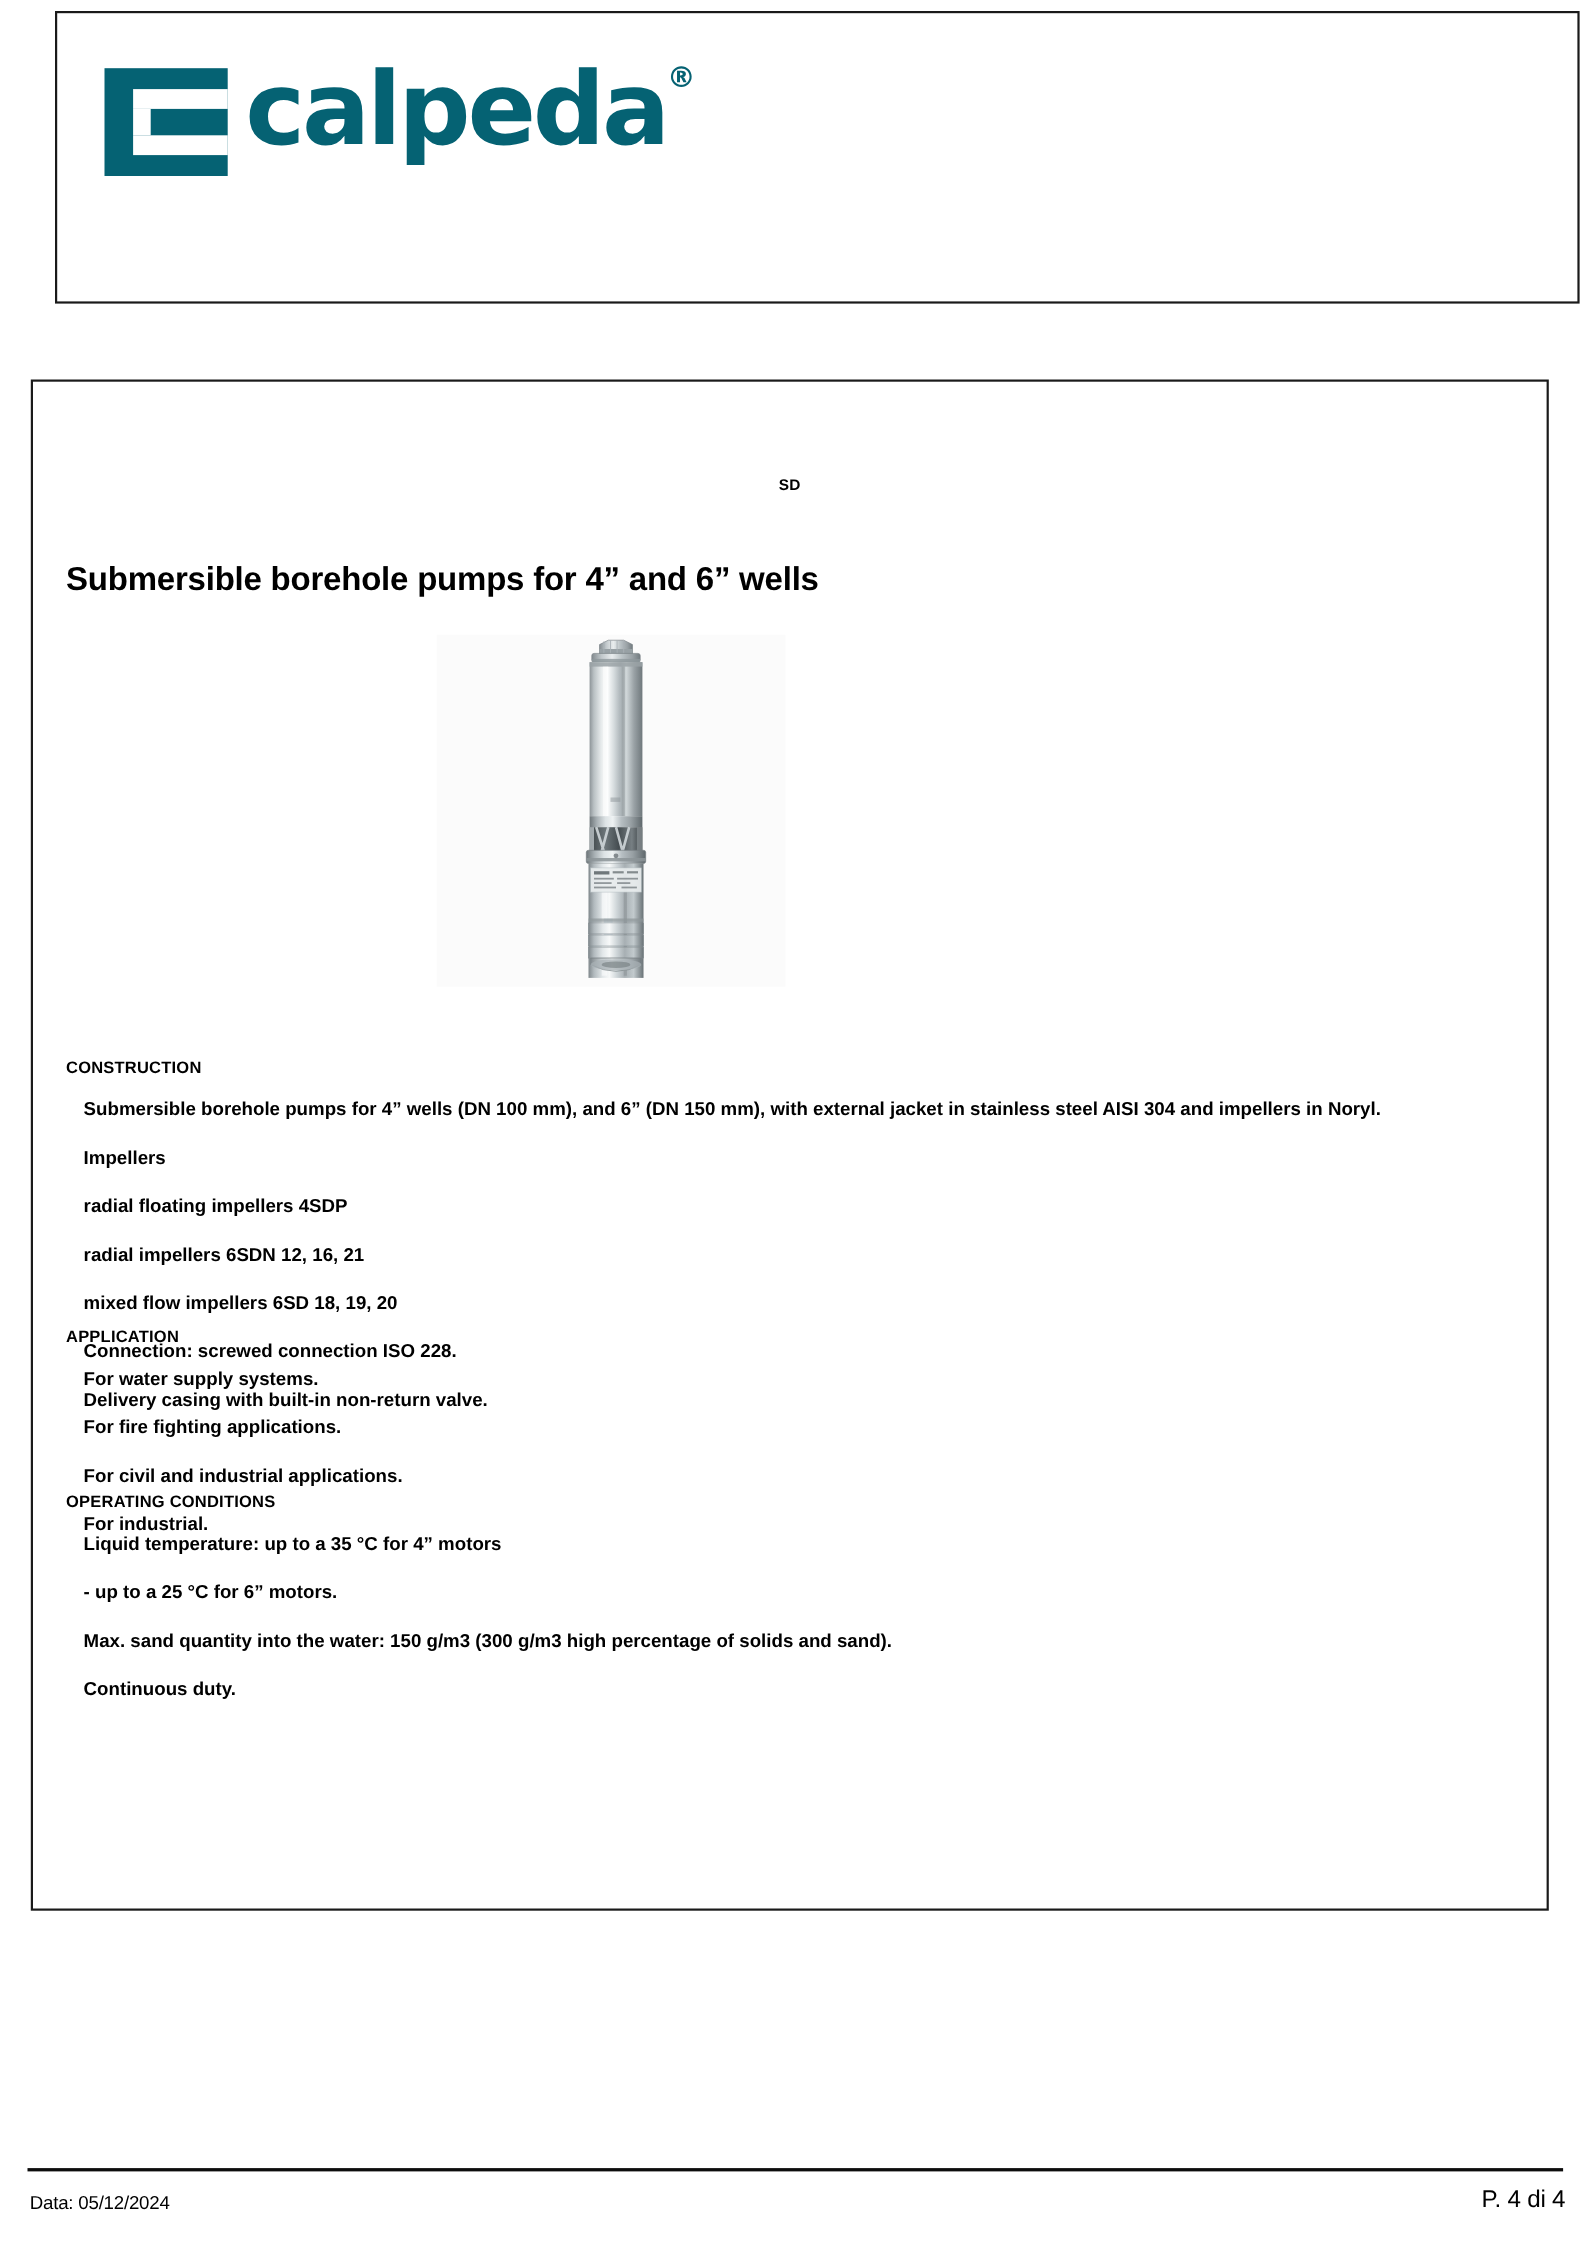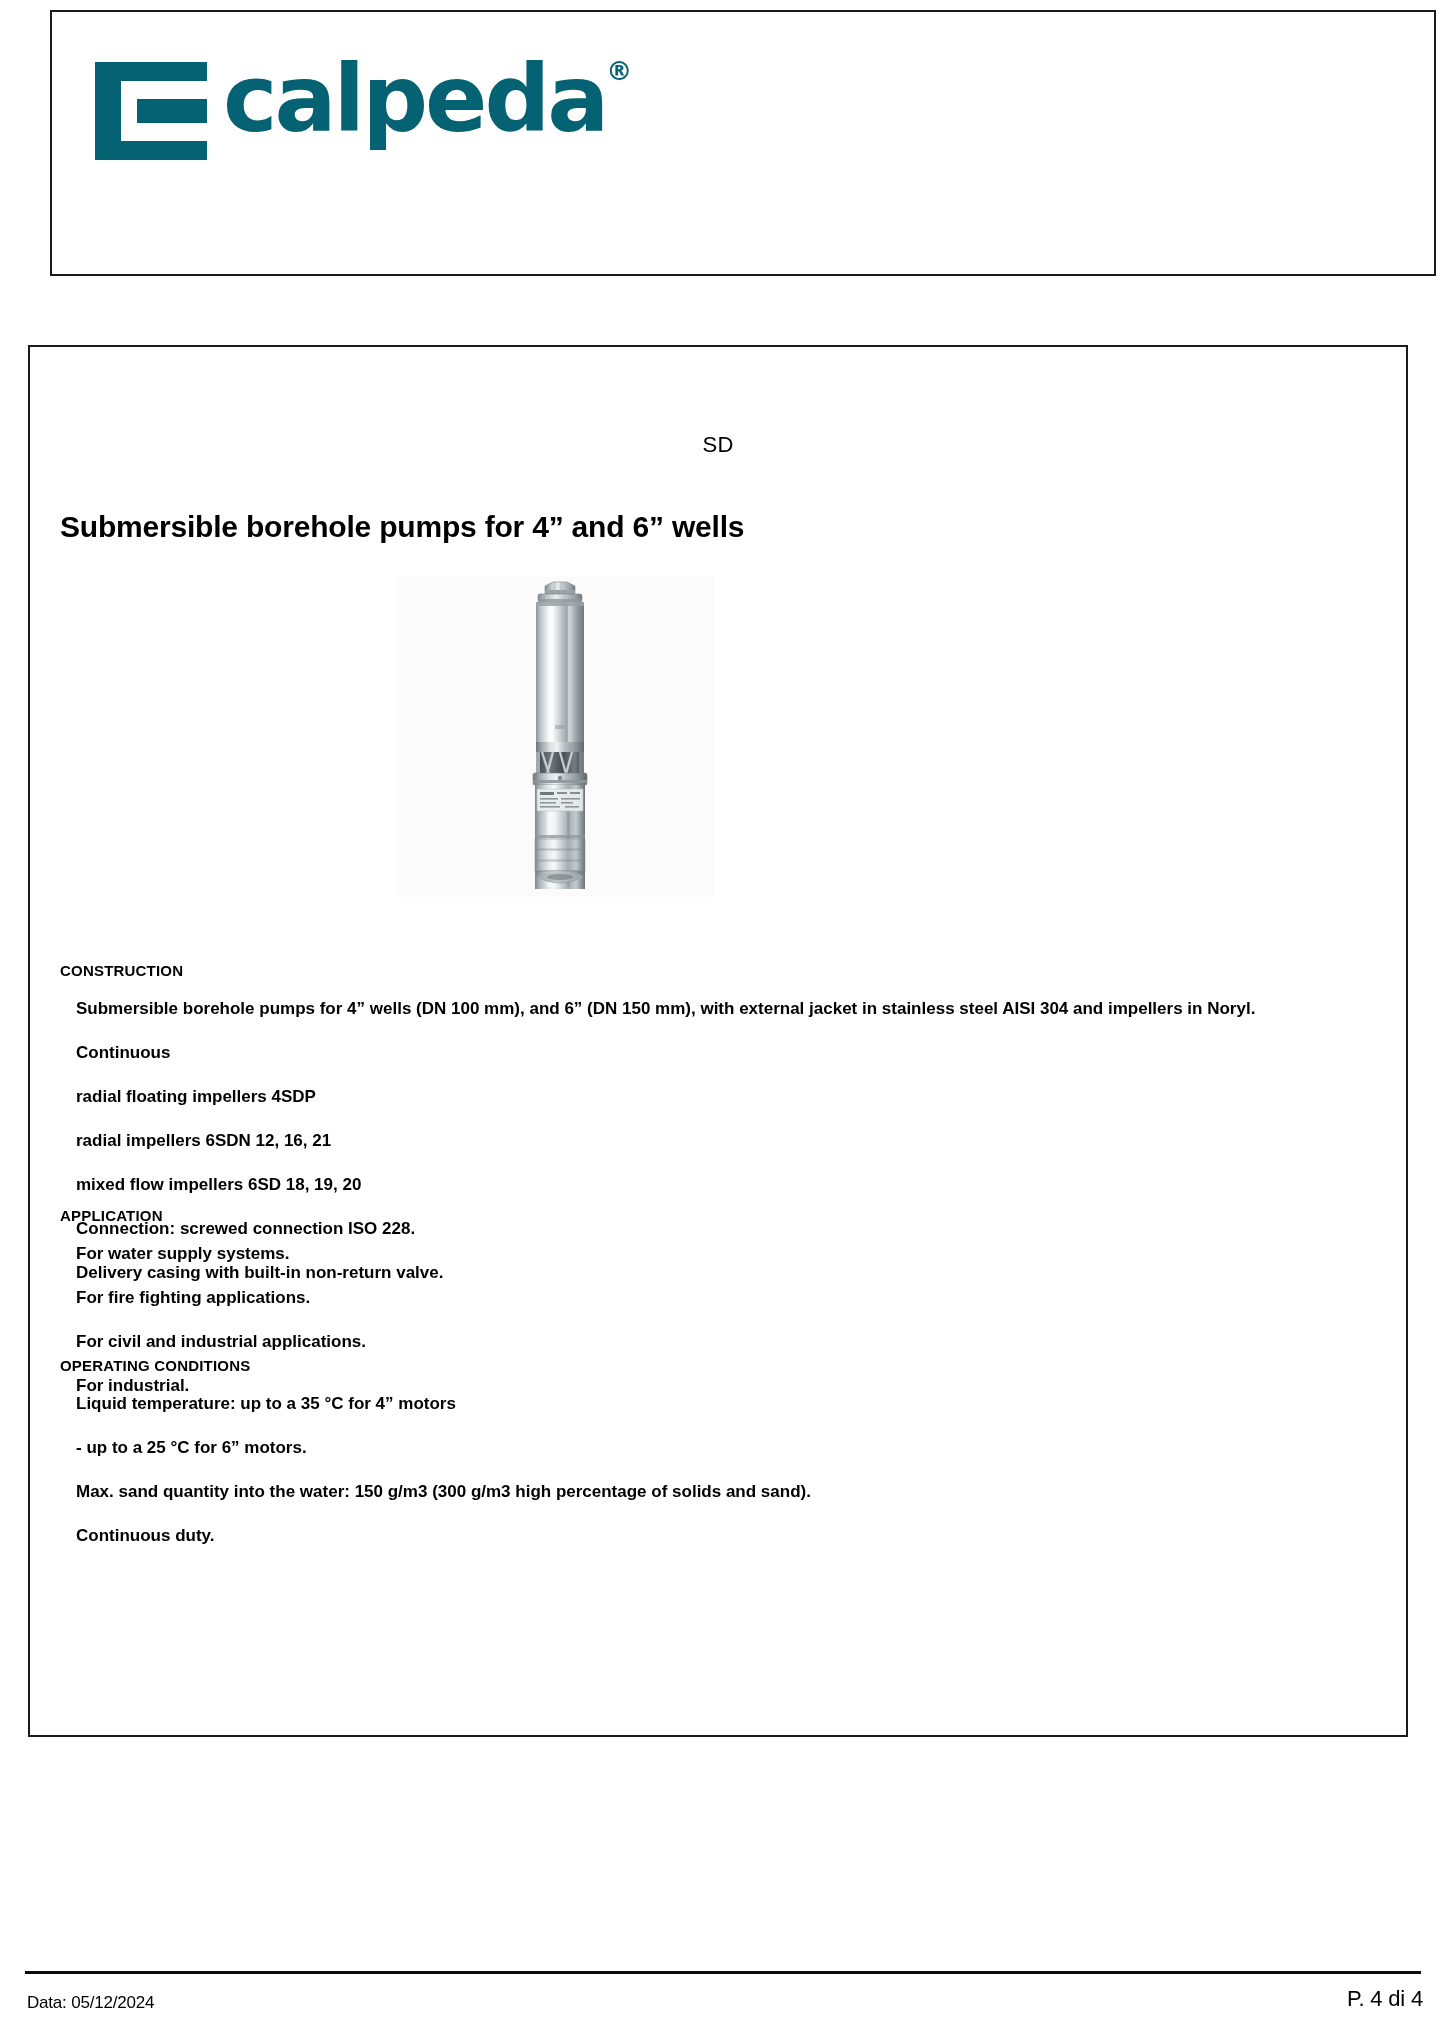--- a/index.html
+++ b/index.html
@@ -103,22 +103,22 @@
     box-sizing: border-box;
     background: #ffffff;
   }
 
   .doc-code {
     position: absolute;
     top: 85px;
     left: 0;
     right: 0;
     text-align: center;
-    font-size: 22px;
-    font-weight: normal;
+    font-size: 14px;
+    font-weight: bold;
     letter-spacing: 0.3px;
   }
 
   .doc-title {
     position: absolute;
     top: 143px;
     left: 30px;
     font-size: 30px;
     font-weight: 700;
     font-stretch: condensed;
@@ -324,21 +324,21 @@
         <path d="M140 300 Q163 312 186 300 L186 294 L140 294 Z" fill="url(#steelCap)" stroke="#767e82" stroke-width="0.6"></path>
         <ellipse cx="163" cy="300" rx="23" ry="5" fill="#aab2b6" opacity="0.7"></ellipse>
         <ellipse cx="163" cy="300" rx="13" ry="3" fill="#6e7679" opacity="0.55"></ellipse>
       </g>
     </svg>
   </div>
 
   <div class="section section-construction">
     <h2>CONSTRUCTION</h2>
     <p>Submersible borehole pumps for 4” wells (DN 100 mm), and 6” (DN 150 mm), with external jacket in stainless steel AISI 304 and impellers in Noryl.</p>
-    <p>Continuous</p>
+    <p>Impellers</p>
     <p>radial floating impellers 4SDP</p>
     <p>radial impellers 6SDN 12, 16, 21</p>
     <p>mixed flow impellers 6SD 18, 19, 20</p>
     <p>Connection: screwed connection ISO 228.</p>
     <p>Delivery casing with built-in non-return valve.</p>
   </div>
 
   <div class="section section-application">
     <h2>APPLICATION</h2>
     <p>For water supply systems.</p>

